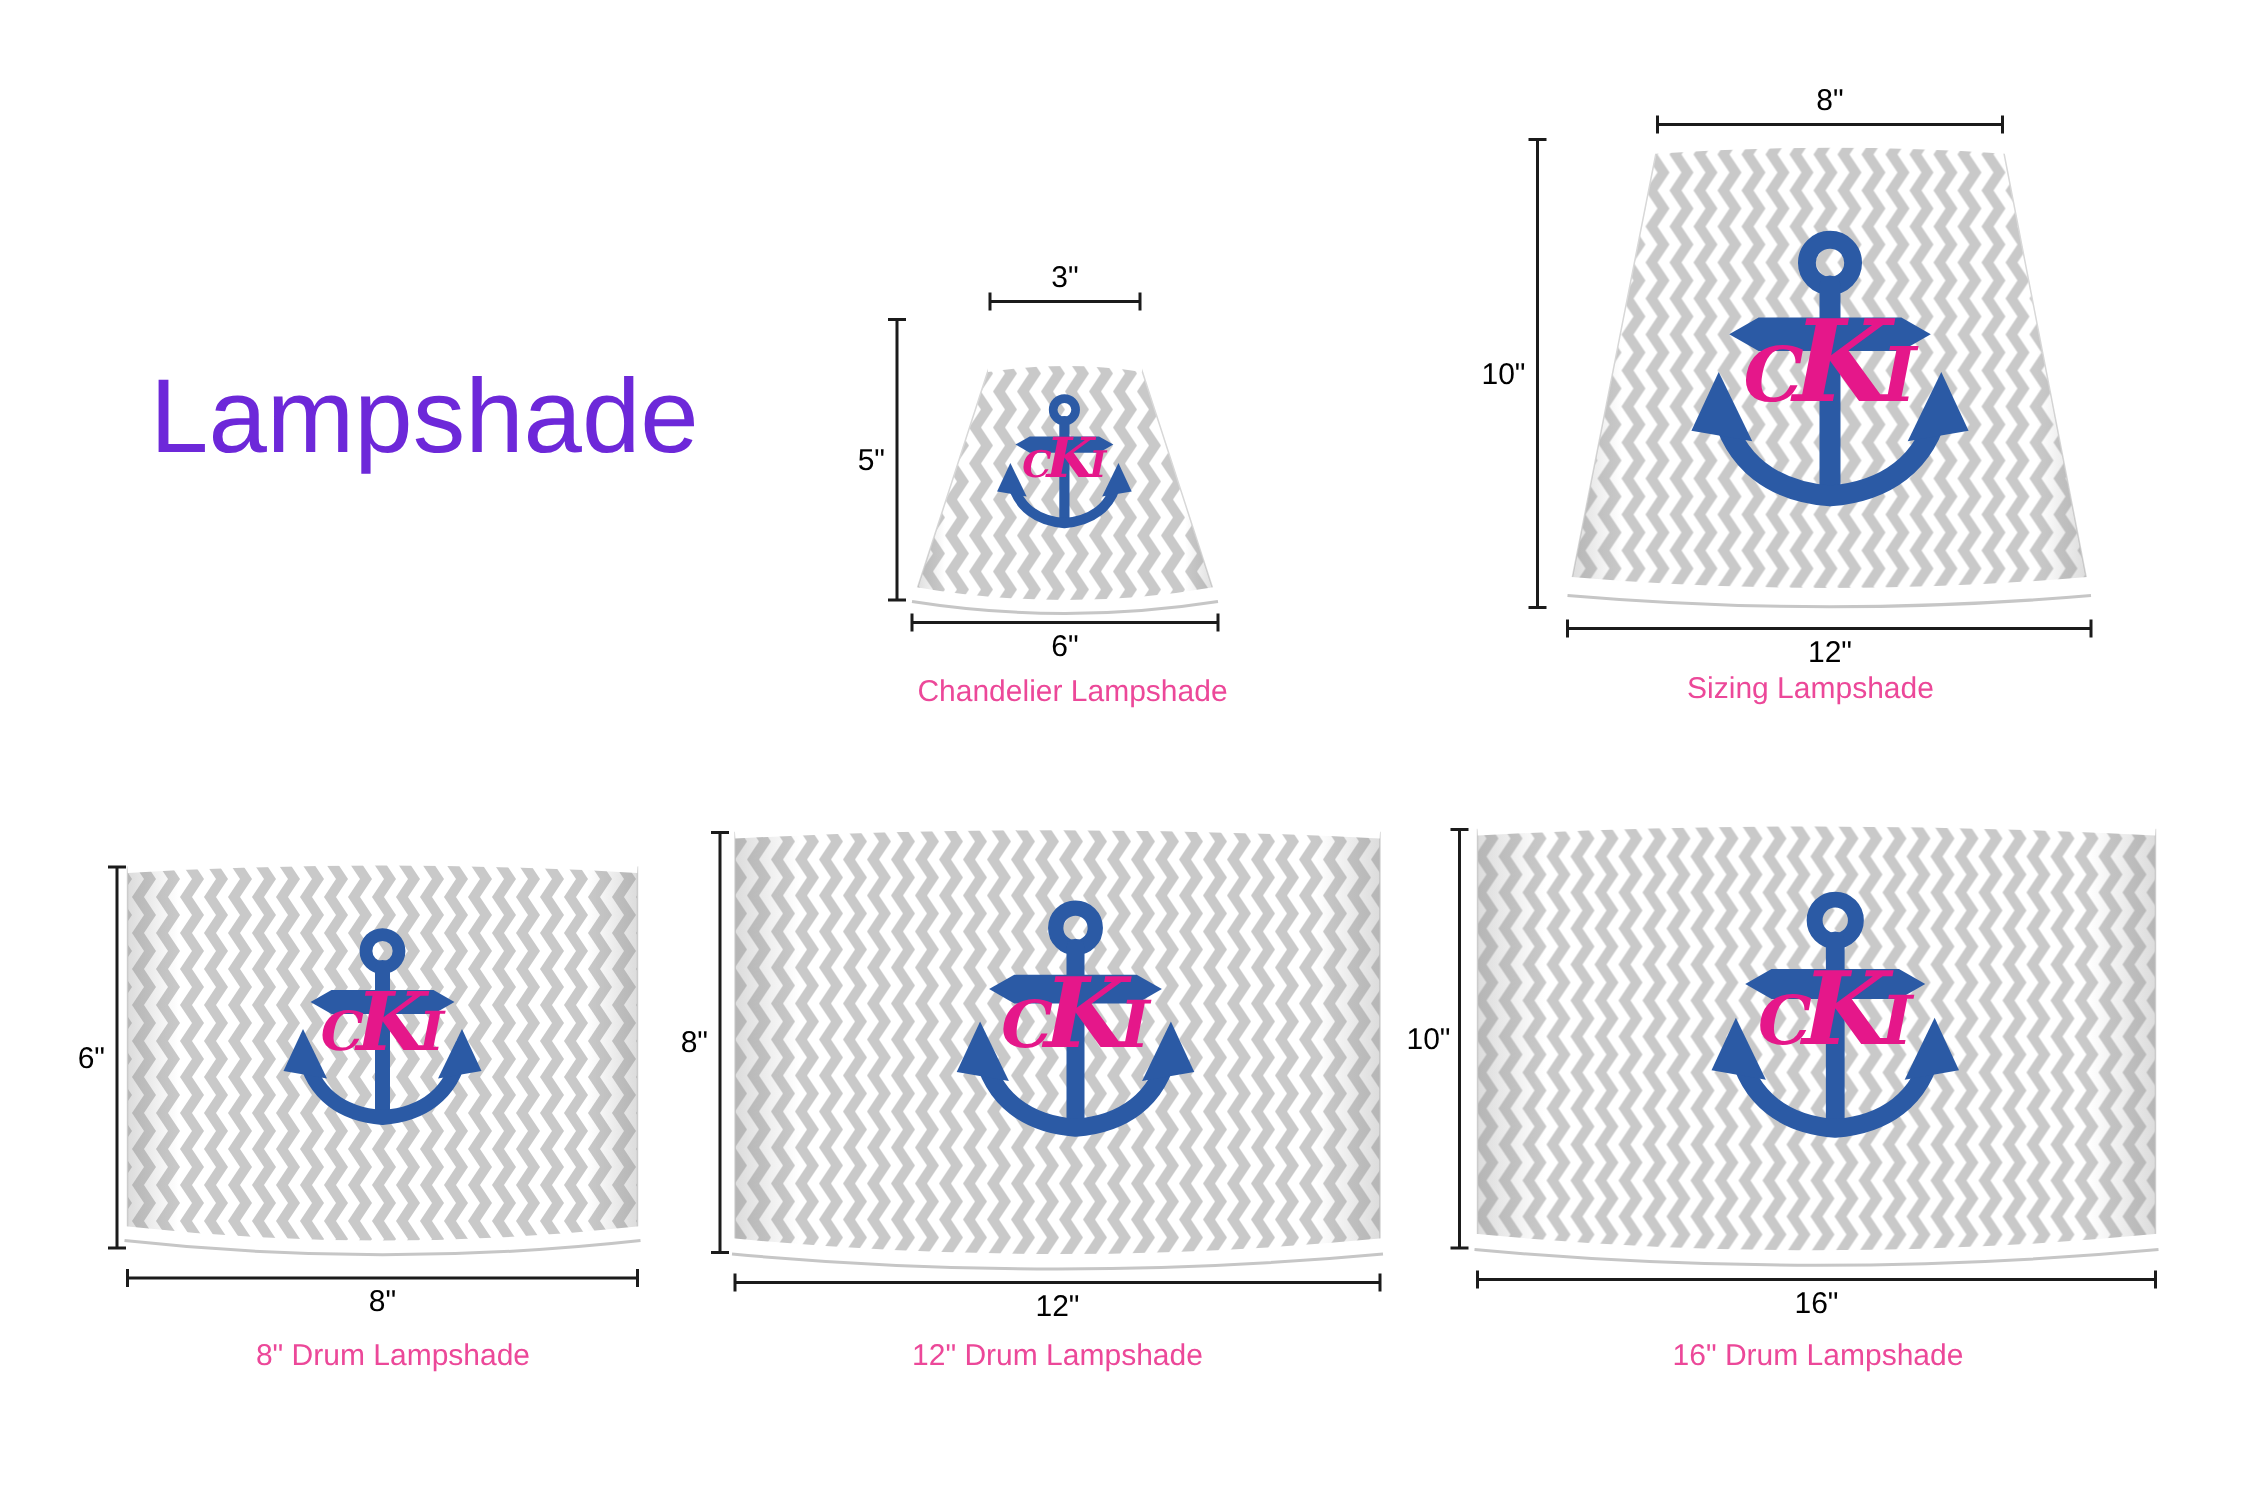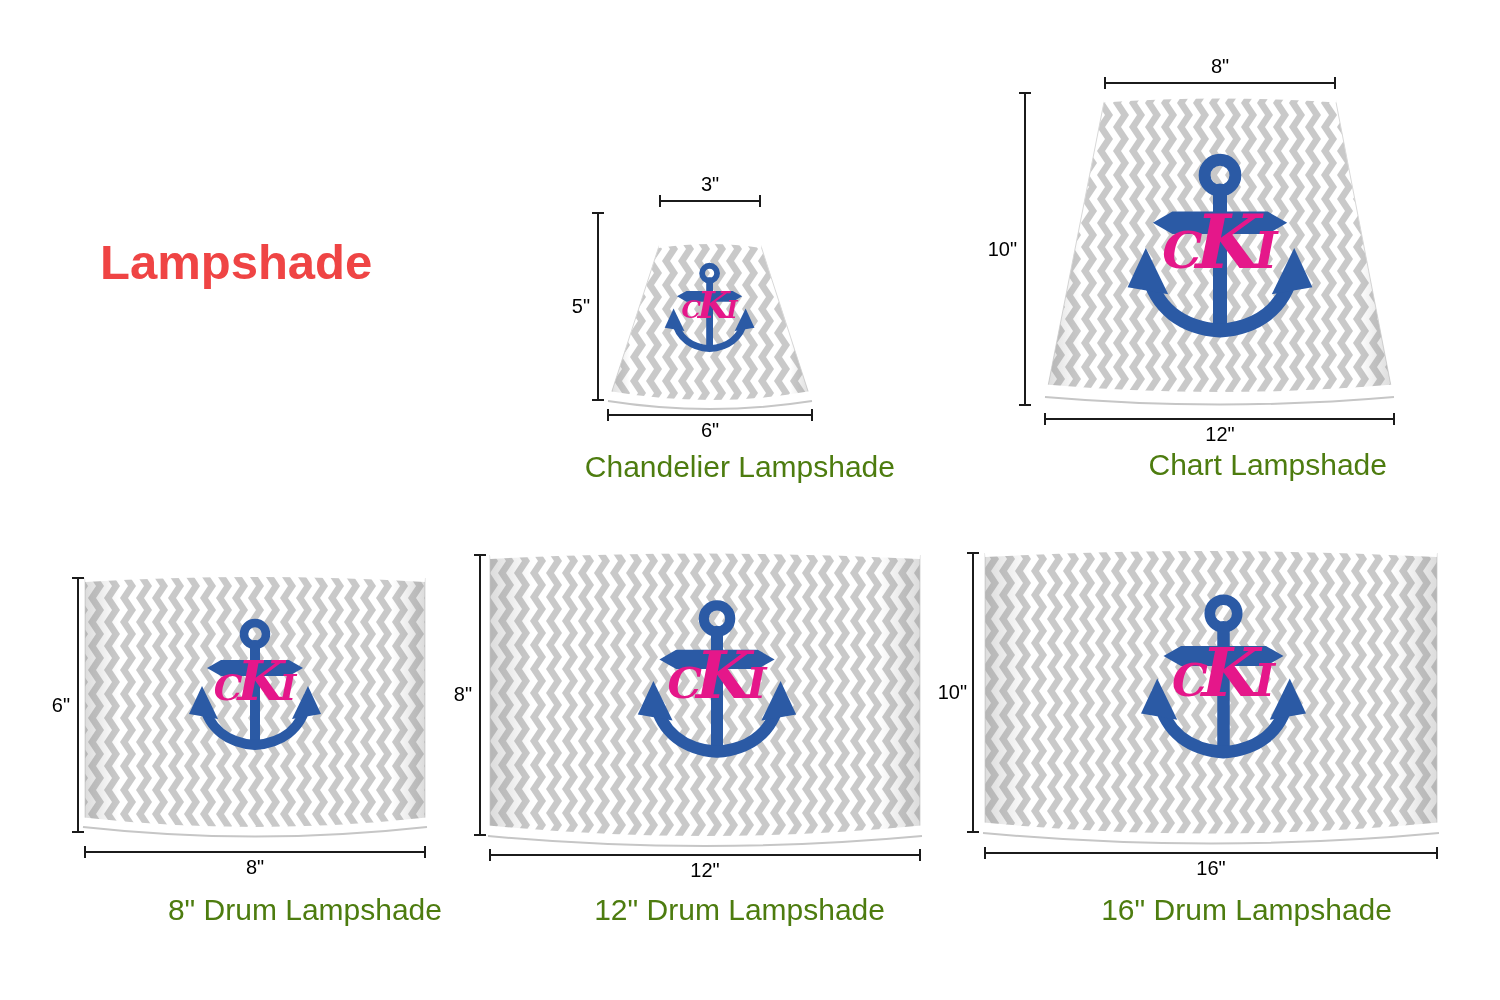--- a/index.html
+++ b/index.html
@@ -1,27 +1,27 @@
 <!DOCTYPE html>
 <html><head>
 <meta charset="utf-8">
 <style>
   * { margin:0; padding:0; box-sizing:border-box; }
   html,body { background:#ffffff; }
   body { font-family:"Liberation Sans", sans-serif; }
   .canvas { position:relative; width:1500px; height:1000px; background:#ffffff; overflow:hidden; }
   .defs-svg { position:absolute; width:0; height:0; }
-  .title { position:absolute; left:100px; top:228px; font-size:49px; line-height:1.42; color:#ef4444; font-weight:700; }
+  .title { position:absolute; left:100px; top:228px; font-size:70px; line-height:1.42; color:#6d28d9; font-weight:400; }
   .shade-svg { position:absolute; overflow:visible; }
   .body { stroke:#d8d8d8; stroke-width:1; }
   .trim { fill:none; stroke:#ffffff; stroke-linecap:butt; }
   .under-edge { fill:none; stroke:#c6c6c6; stroke-width:2; }
   .dim line { stroke:#1b1b1b; stroke-width:2; }
   .dim text { font-family:"Liberation Sans", sans-serif; font-size:20px; fill:#000; }
-  .shade-name { position:absolute; width:360px; text-align:right; font-size:30px; color:#4d7c0f; }
+  .shade-name { position:absolute; width:360px; text-align:center; font-size:20px; color:#ec4899; }
 </style>
 </head>
 <body>
 
 <div class="canvas">
 
   <svg class="defs-svg" aria-hidden="true" xmlns:xlink="http://www.w3.org/1999/xlink">
     <defs>
       <pattern id="chev" width="24" height="16" patternUnits="userSpaceOnUse" patternTransform="rotate(90)">
         <rect width="24" height="16" fill="#ffffff"></rect>
@@ -100,21 +100,21 @@
       <line x1="34" y1="350" x2="46" y2="350"></line>
       <text x="32" y="201" text-anchor="end">10"</text>
     </g>
     <g class="dim">
       <line x1="60" y1="364" x2="409" y2="364"></line>
       <line x1="60" y1="358" x2="60" y2="370"></line>
       <line x1="409" y1="358" x2="409" y2="370"></line>
       <text x="235" y="386" text-anchor="middle">12"</text>
     </g>
   </svg>
-  <div class="shade-name" style="left:1027px;top:448px">Chart Lampshade</div>
+  <div class="shade-name" style="left:1027px;top:448px">Sizing Lampshade</div>
 
   <svg class="shade-svg" style="left:40px;top:550px;width:430px;height:345px" viewBox="0 0 430 345">
     <path class="body" d="M45 28 Q215 18 385 28 L385 273 Q215 291 45 273 Z" fill="url(#chev)"></path>
     <path d="M45 28 Q215 18 385 28 L385 273 Q215 291 45 273 Z" fill="url(#cyl)"></path>
     <path class="trim" d="M45 28 Q215 18 385 28" stroke-width="8"></path>
     <path class="trim" d="M43 273 Q215 292 387 273" stroke-width="11"></path>
     <path class="under-edge" d="M43 277 Q215 296 387 277"></path>
     <use href="#anchor-art" xlink:href="#anchor-art" transform="translate(145,66) scale(1.0)"></use>
     <g class="dim">
       <line x1="38" y1="28" x2="38" y2="282"></line>

